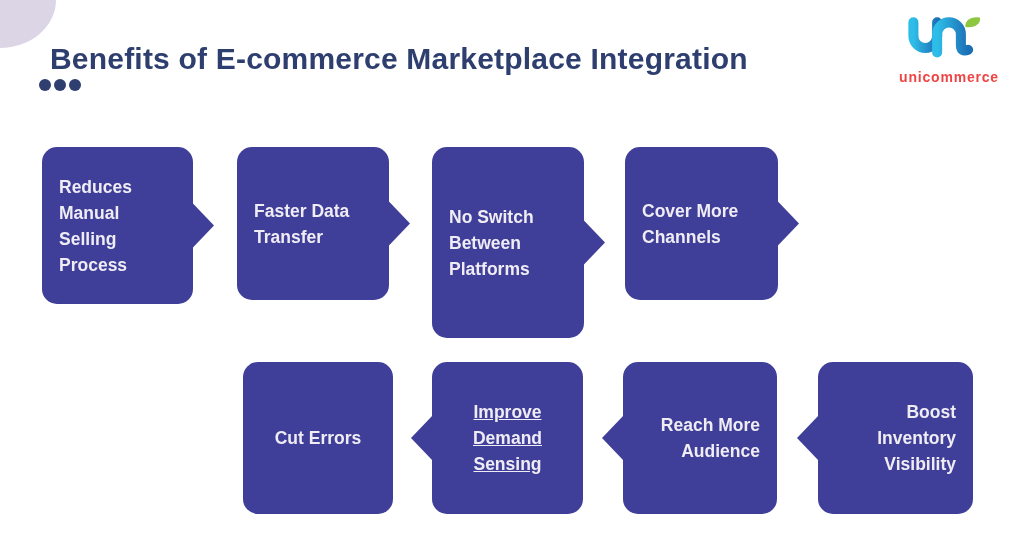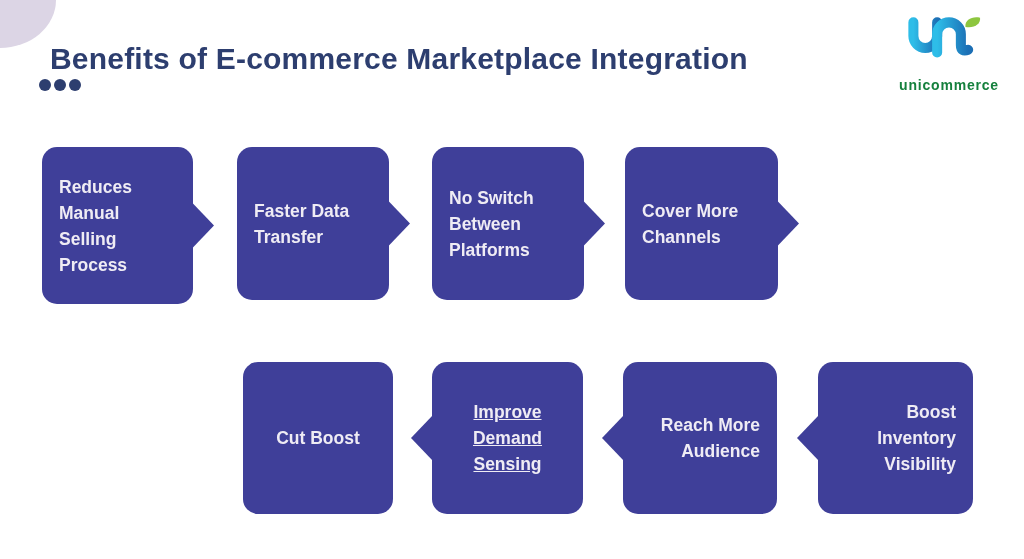--- a/index.html
+++ b/index.html
@@ -11,42 +11,42 @@
 
   
   .title{position:absolute;left:38px;top:30px;margin:12px;font-size:30px;font-weight:bold;
          color:#2D3E6F;letter-spacing:0.2px;white-space:nowrap;}
   .dots{position:absolute;left:39px;top:79px;display:flex;gap:3px;}
   .dot{width:12px;height:12px;border-radius:50%;background:#2D3E6F;}
 
   
   .logo{position:absolute;left:888px;top:16px;width:122px;display:flex;
         flex-direction:column;align-items:center;}
-  .wordmark{font-size:14px;font-weight:bold;color:#15803d;letter-spacing:0.8px;margin-top:19px;}
+  .wordmark{font-size:14px;font-weight:bold;color:#ef4444;letter-spacing:0.8px;margin-top:11px;}
 
   
   .node{position:absolute;background:#3F3F99;border-radius:15px;color:#EFECF4;
         display:flex;align-items:center;padding:0 17px;box-sizing:border-box;
         font-weight:bold;font-size:17.5px;line-height:26px;}
   .node .label{white-space:pre-line;width:100%;}
   .ta-left  .label{text-align:left;}
   .ta-center .label{text-align:center;}
   .ta-right .label{text-align:right;}
 
   .arrow{position:absolute;background:#3F3F99;}
   .arrow-right{right:-21px;top:50%;transform:translateY(-50%);width:22px;height:46px;
                clip-path:polygon(0 0,100% 50%,0 100%);}
   .arrow-left{left:-21px;top:50%;transform:translateY(-50%);width:22px;height:46px;
               clip-path:polygon(100% 0,0 50%,100% 100%);}
   .arrow-down{left:50%;bottom:-21px;transform:translateX(-50%);width:46px;height:22px;
               clip-path:polygon(0 0,100% 0,50% 100%);}
 
   .n0{left:42px;top:147px;width:151px;height:157px;}
   .n1{left:237px;top:147px;width:152px;height:153px;}
-  .n2{left:432px;top:147px;width:152px;height:153px;}
+  .n2{left:432px;top:147px;width:152px;height:191px;}
   .n3{left:625px;top:147px;width:153px;height:153px;}
   .n4{left:818px;top:148px;width:152px;height:150px;}
   .n5{left:818px;top:362px;width:155px;height:152px;}
   .n6{left:623px;top:362px;width:154px;height:152px;}
   .n7{left:432px;top:362px;width:151px;height:152px;text-decoration:underline;}
   .n8{left:243px;top:362px;width:150px;height:152px;}
 </style>
 </head>
 <body>
 
@@ -111,16 +111,16 @@
 Audience</div>
     <div class="arrow arrow-left"></div>
   </div>
   <div class="node n7 ta-center">
     <div class="label">Improve
 Demand
 Sensing</div>
     <div class="arrow arrow-left"></div>
   </div>
   <div class="node n8 ta-center">
-    <div class="label">Cut Boost</div>
+    <div class="label">Cut Errors</div>
   </div>
 
 </div>
 
 </body></html>

